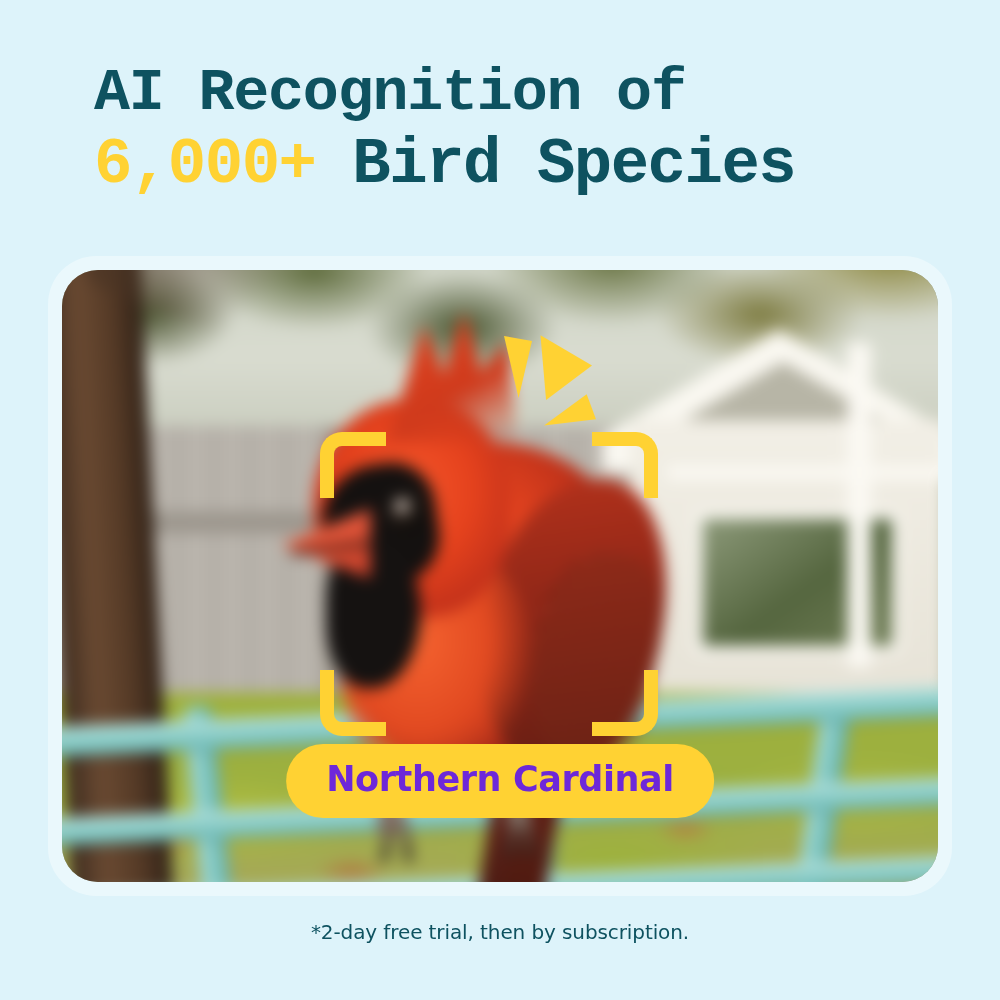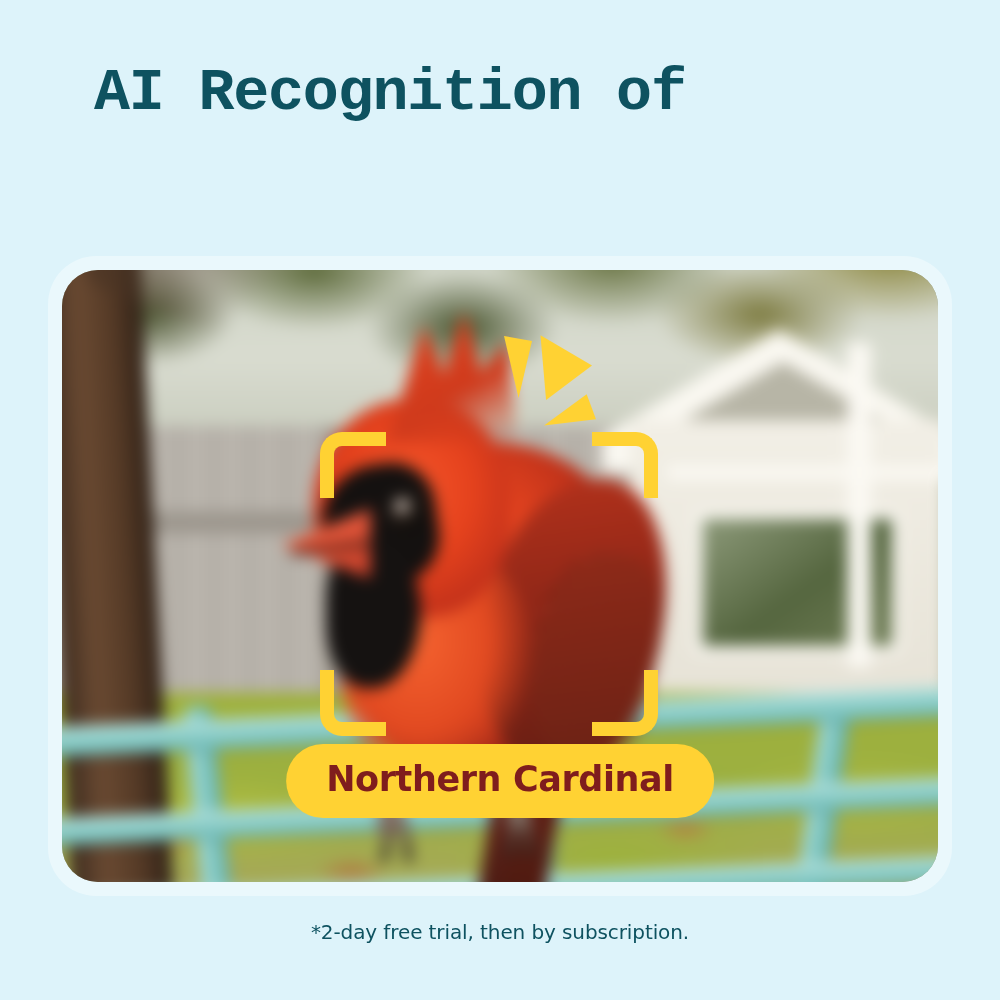--- a/index.html
+++ b/index.html
@@ -317,21 +317,21 @@
     clip-path:polygon(0% 88%, 82% 6%, 100% 72%);
   }
 
   
   .species-pill {
     position:absolute;
     left:50%;
     transform:translateX(-50%);
     bottom:64px;
     background:#ffd233;
-    color:#7f1d1d;
+    color:#6d28d9;
     border-radius:40px;
     padding:15px 40px 19px;
     font-family:"DejaVu Sans", sans-serif;
     font-weight:700;
     font-size:35px;
     letter-spacing:-0.4px;
     white-space:nowrap;
   }
 
   
@@ -344,20 +344,24 @@
     font-size:20px;
     color:#0e5260;
     letter-spacing:-0.1px;
   }
 </style>
 </head>
 <body>
 
 <div class="headline">
   <div class="headline-line">AI Recognition of</div>
+  <div class="headline-line headline-line-2">
+    <span class="hl-count">6,000+</span>
+    <span>Bird Species</span>
+  </div>
 </div>
 
 <div class="photo-card">
   <div class="photo-frame">
 
     <div class="scene">
       <div class="sky"></div>
       <div class="foliage"></div>
       <div class="fence"></div>
       <div class="fence-rail"></div>

